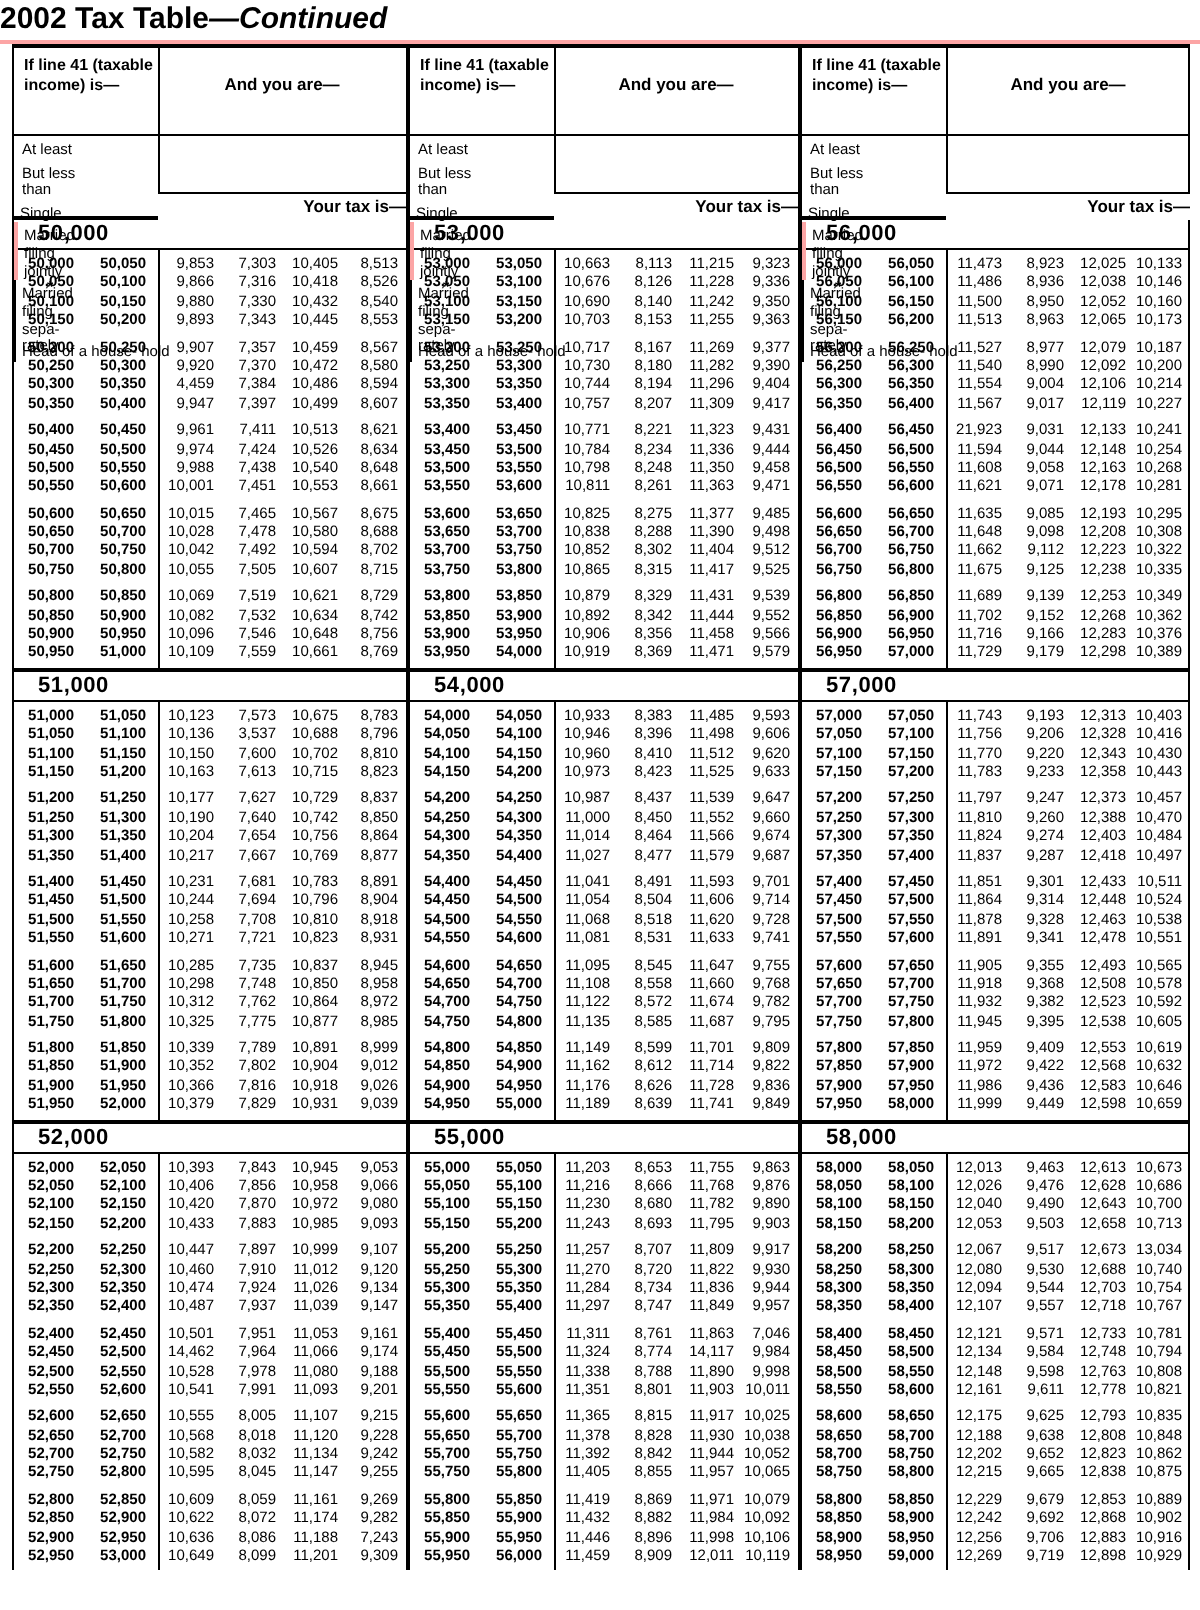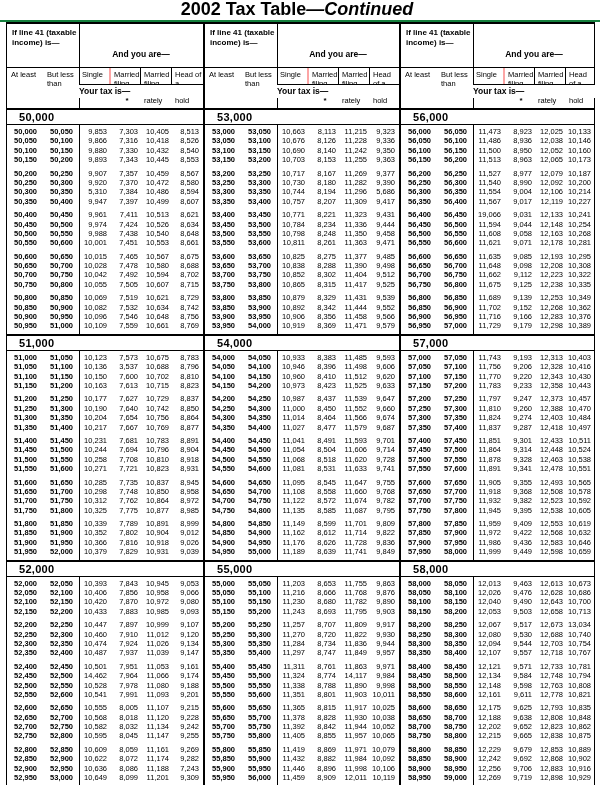--- a/index.html
+++ b/index.html
@@ -1,38 +1,38 @@
 <!DOCTYPE html>
 <html><head>
 <meta charset="utf-8">
 <style>
   html,body{margin:0;padding:0;background:#fff;}
   .page{width:600px;height:805px;background:#fff;color:#000;
         font-family:"Liberation Sans",sans-serif;box-sizing:border-box;overflow:hidden;}
-  .titlebar{height:20px;border-bottom:2px solid #15803d;text-align:center;
-            padding-right:6px;font-size:18px;font-weight:bold;line-height:19px;}
+  .titlebar{height:20px;border-bottom:2px solid #fca5a5;text-align:left;
+            padding-right:6px;font-size:15px;font-weight:bold;line-height:19px;}
   .titlebar .cont{font-style:italic;}
   .table-wrap{margin:0 5px 0 6px;}
   .groups{display:flex;border-left:1px solid #000;border-right:1px solid #000;}
   .group{width:196px;box-sizing:border-box;flex:0 0 auto;}
   .group + .group{border-left:2px solid #000;}
   .ghead{border-top:2px solid #000;height:86px;box-sizing:border-box;position:relative;}
   .ghead::before{content:"";position:absolute;left:72px;top:0;bottom:0;width:1px;background:#000;}
   .ghead-top{display:flex;height:44px;border-bottom:1px solid #000;box-sizing:border-box;}
   .inc-label{width:72px;padding:4px 0 0 5px;font-weight:bold;font-size:8px;line-height:9.5px;box-sizing:border-box;}
-  .aya{flex:1;text-align:center;font-weight:bold;font-size:8.5px;padding-top:25px;}
-  .ghead-cols{display:flex;height:42px;position:relative;font-size:7.5px;line-height:8.6px;box-sizing:border-box;}
+  .aya{flex:1;text-align:center;font-weight:bold;font-size:8.5px;padding-top:13px;}
+  .ghead-cols{display:flex;height:42px;position:relative;font-size:7.5px;line-height:8.6px;box-sizing:border-box;flex-direction:column;}
   .hc{box-sizing:border-box;padding:3px 1px 0 4px;}
   .b0{width:36px;} .b1{width:36px;}
   .tc{box-sizing:border-box;padding:3px 0 0 3px;height:29px;}
   .tc0{width:30px;} .tc1{width:31px;border-left:2px solid #fca5a5;}
   .tc2{width:31px;border-left:1px solid #000;} .tc3{flex:1;border-left:1px solid #000;}
   .mfj-star{display:block;text-align:center;font-weight:bold;font-size:8px;}
-  .your-tax{position:absolute;left:72px;right:0;bottom:12px;height:13px;border-top:1px solid #000;
-            background:#fff;text-align:left;font-weight:bold;font-size:8.5px;line-height:12px;}
+  .your-tax{position:absolute;left:72px;right:0;bottom:0;height:13px;border-top:1px solid #000;
+            background:#fff;text-align:right;font-weight:bold;font-size:8.5px;line-height:12px;}
   .banner{border-top:2px solid #000;border-bottom:1px solid #000;height:17px;box-sizing:border-box;
           font-weight:bold;font-size:11px;line-height:14px;padding-left:12px;letter-spacing:0.3px;}
   .sec-rows{position:relative;padding-top:2px;padding-bottom:3px;}
   .sec-rows::before{content:"";position:absolute;left:72px;top:0;bottom:0;width:1px;background:#000;}
   .row{display:flex;height:9.4px;font-size:7.5px;line-height:9.3px;}
   .row.gap{margin-top:4px;}
   .c{box-sizing:border-box;text-align:right;white-space:nowrap;}
   .c0,.c1{width:36px;font-weight:bold;padding-right:6px;}
   .c2{width:30px;padding-right:2px;}
   .c3{width:31px;padding-right:2px;}
@@ -117,21 +117,21 @@
                   <span class="c c0">50,250</span>
                   <span class="c c1">50,300</span>
                   <span class="c c2">9,920</span>
                   <span class="c c3">7,370</span>
                   <span class="c c4">10,472</span>
                   <span class="c c5">8,580</span>
                 </div>
                 <div class="row">
                   <span class="c c0">50,300</span>
                   <span class="c c1">50,350</span>
-                  <span class="c c2">5,310</span>
+                  <span class="c c2">4,459</span>
                   <span class="c c3">7,384</span>
                   <span class="c c4">10,486</span>
                   <span class="c c5">8,594</span>
                 </div>
                 <div class="row">
                   <span class="c c0">50,350</span>
                   <span class="c c1">50,400</span>
                   <span class="c c2">9,947</span>
                   <span class="c c3">7,397</span>
                   <span class="c c4">10,499</span>
@@ -635,21 +635,21 @@
                   <span class="c c3">8,180</span>
                   <span class="c c4">11,282</span>
                   <span class="c c5">9,390</span>
                 </div>
                 <div class="row">
                   <span class="c c0">53,300</span>
                   <span class="c c1">53,350</span>
                   <span class="c c2">10,744</span>
                   <span class="c c3">8,194</span>
                   <span class="c c4">11,296</span>
-                  <span class="c c5">5,686</span>
+                  <span class="c c5">9,404</span>
                 </div>
                 <div class="row">
                   <span class="c c0">53,350</span>
                   <span class="c c1">53,400</span>
                   <span class="c c2">10,757</span>
                   <span class="c c3">8,207</span>
                   <span class="c c4">11,309</span>
                   <span class="c c5">9,417</span>
                 </div>
                 <div class="row gap">
@@ -981,21 +981,21 @@
                   <span class="c c3">8,747</span>
                   <span class="c c4">11,849</span>
                   <span class="c c5">9,957</span>
                 </div>
                 <div class="row gap">
                   <span class="c c0">55,400</span>
                   <span class="c c1">55,450</span>
                   <span class="c c2">11,311</span>
                   <span class="c c3">8,761</span>
                   <span class="c c4">11,863</span>
-                  <span class="c c5">9,971</span>
+                  <span class="c c5">7,046</span>
                 </div>
                 <div class="row">
                   <span class="c c0">55,450</span>
                   <span class="c c1">55,500</span>
                   <span class="c c2">11,324</span>
                   <span class="c c3">8,774</span>
                   <span class="c c4">14,117</span>
                   <span class="c c5">9,984</span>
                 </div>
                 <div class="row">
@@ -1163,21 +1163,21 @@
                   <span class="c c0">56,350</span>
                   <span class="c c1">56,400</span>
                   <span class="c c2">11,567</span>
                   <span class="c c3">9,017</span>
                   <span class="c c4">12,119</span>
                   <span class="c c5">10,227</span>
                 </div>
                 <div class="row gap">
                   <span class="c c0">56,400</span>
                   <span class="c c1">56,450</span>
-                  <span class="c c2">19,066</span>
+                  <span class="c c2">21,923</span>
                   <span class="c c3">9,031</span>
                   <span class="c c4">12,133</span>
                   <span class="c c5">10,241</span>
                 </div>
                 <div class="row">
                   <span class="c c0">56,450</span>
                   <span class="c c1">56,500</span>
                   <span class="c c2">11,594</span>
                   <span class="c c3">9,044</span>
                   <span class="c c4">12,148</span>

